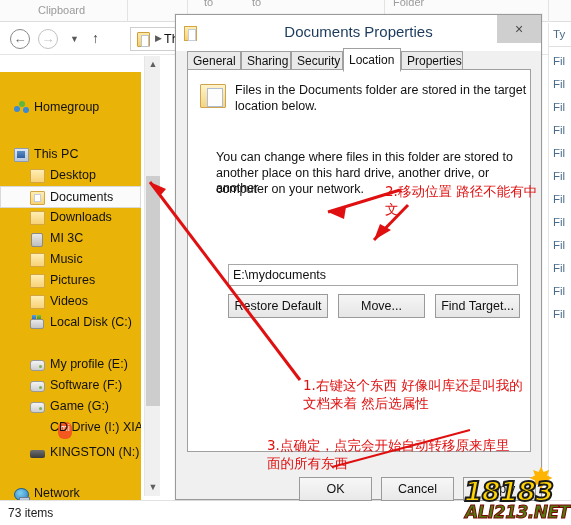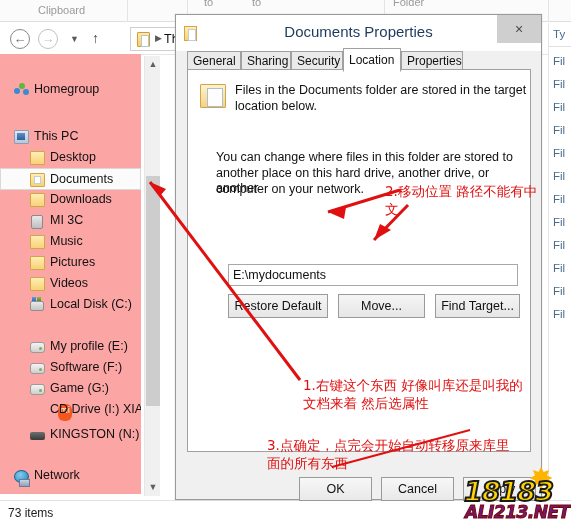--- a/index.html
+++ b/index.html
@@ -52,22 +52,22 @@
   }
   .crumb-ico:after {
     content:""; position:absolute; left:3px; top:2px; width:6px; height:10px;
     background:#fff; border:1px solid #b9c5d6;
   }
   .crumb-sep { position:absolute; left:24px; top:5px; color:#5a5a5a; font-size:9px; }
   .crumb-txt { position:absolute; left:33px; top:4px; font-size:12.5px; color:#111; }
 
   
   .navpane {
-    position:absolute; left:0; top:54px; width:141px; height:440px;
-    background:#fca5a5; overflow:hidden;
+    position:absolute; left:0; top:72px; width:141px; height:440px;
+    background:#eab308; overflow:hidden;
   }
   .tree-item {
     position:absolute; left:0; width:141px; height:21px;
     white-space:nowrap; font-size:12.5px; color:#111;
   }
   .tree-item .tlabel { position:absolute; top:2px; }
   .tico { position:absolute; top:3px; width:15px; height:14px; }
 
   
   .ico-folder {
@@ -282,21 +282,21 @@
   .wm { position:absolute; left:462px; top:462px; width:109px; height:63px; }
   .wm-18183 {
     position:absolute; left:2px; top:14px;
     font-size:27px; font-weight:bold; font-style:italic;
     color:#ffd400; -webkit-text-stroke:2px #1a1a1a;
     font-family:"DejaVu Sans",sans-serif; letter-spacing:-1px;
   }
   .wm-ali {
     position:absolute; left:3px; top:40px;
     font-size:17px; font-weight:bold; font-style:italic;
-    color:#701a75; -webkit-text-stroke:1px #7a0000;
+    color:#4d7c0f; -webkit-text-stroke:1px #7a0000;
     font-family:"DejaVu Sans",sans-serif; letter-spacing:-0.5px;
   }
   .wm-burst {
     position:absolute; left:56px; top:0px; width:46px; height:34px;
     color:#ffb400; font-size:30px; line-height:34px; text-align:center;
   }
 </style>
 </head>
 <body>
 

